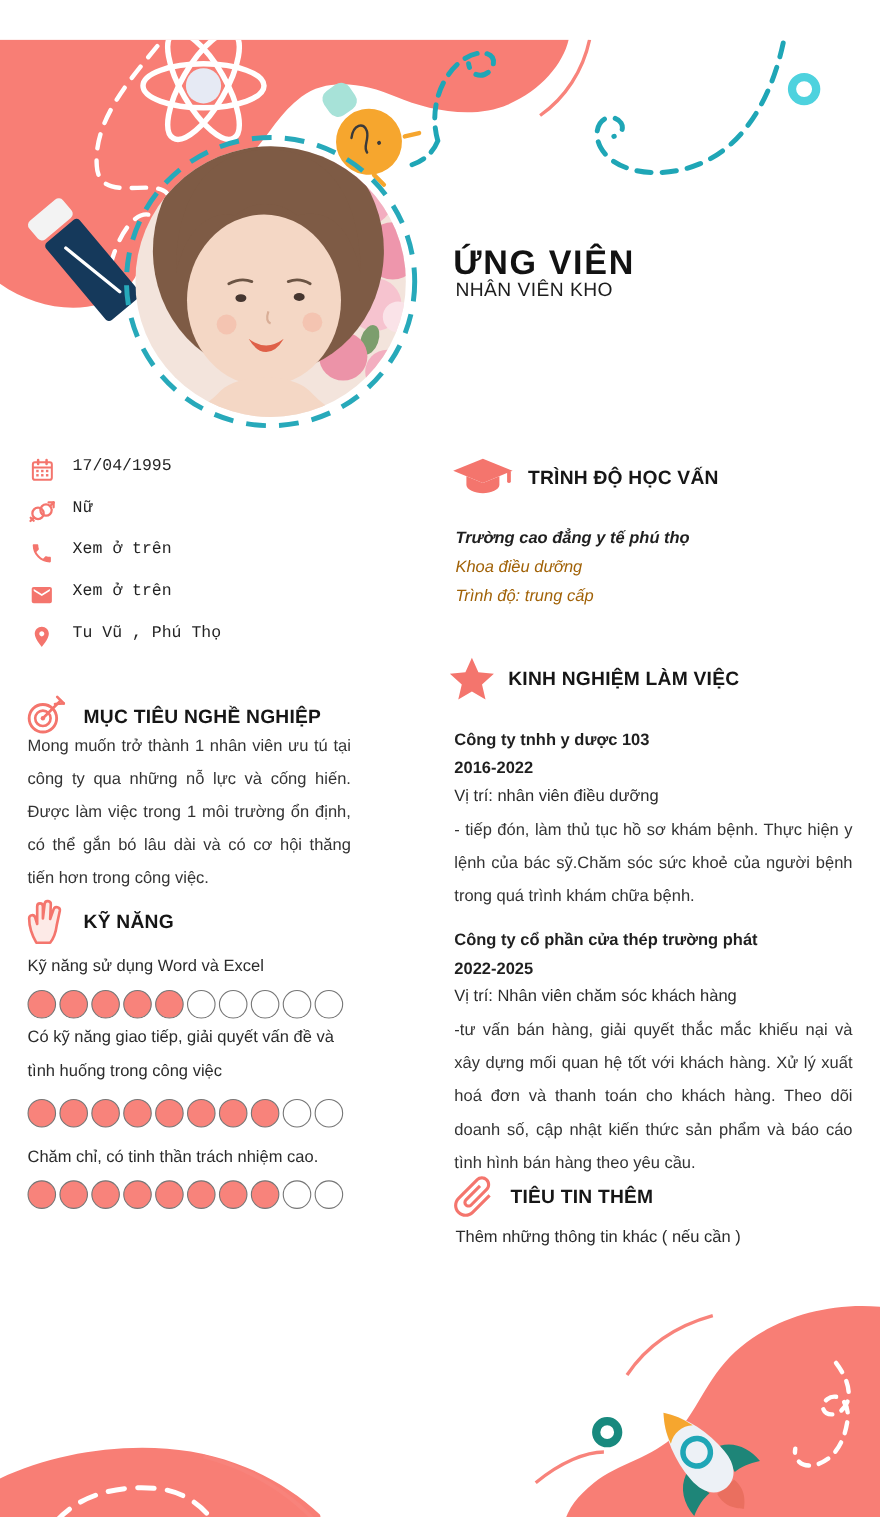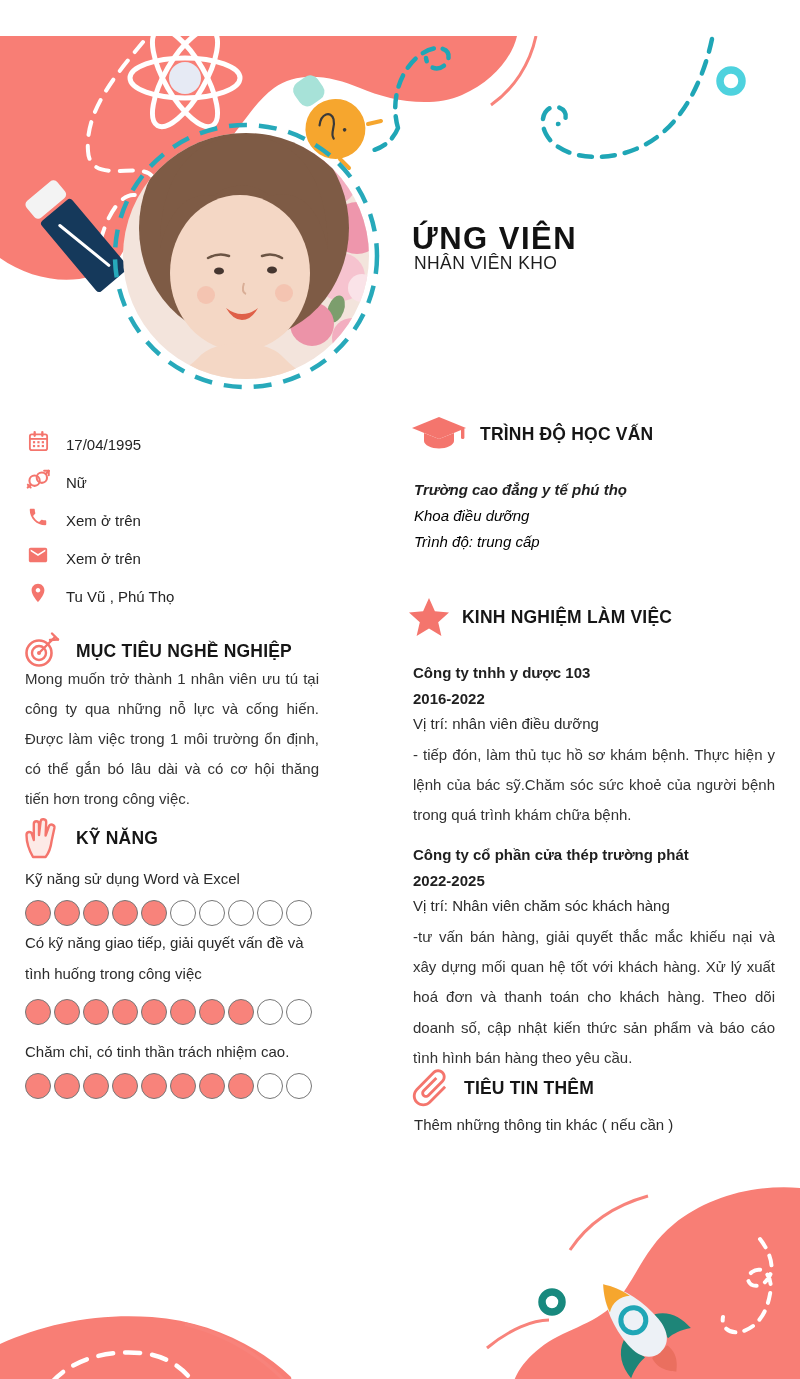--- a/index.html
+++ b/index.html
@@ -5,29 +5,29 @@
   html,body{margin:0;padding:0;background:#fff;}
   .page{
     position:relative;width:800px;height:1379px;overflow:hidden;background:#ffffff;
     font-family:"Liberation Sans","DejaVu Sans",sans-serif;color:#2e2e2e;margin-top:36px;
   }
   svg.bg{position:absolute;left:0;top:0;width:800px;height:1379px;}
   .abs{position:absolute;}
   .name{left:412px;top:164px;font-size:31px;font-weight:bold;letter-spacing:1.5px;color:#121212;}
   .jobtitle{left:414px;top:217px;font-size:17.5px;letter-spacing:.4px;color:#1d1d1d;}
   ul.contact{list-style:none;margin:0;padding:0;left:26px;top:379px;width:330px;}
-  ul.contact li{display:flex;align-items:flex-end;height:38px;}
+  ul.contact li{display:flex;align-items:flex-start;height:38px;font-family:Liberation Mono, monospace;}
   ul.contact .cicon{width:24px;height:24px;flex:0 0 24px;display:flex;align-items:center;justify-content:center;}
   ul.contact span.ctext{margin-left:16px;font-size:15px;color:#242424;}
   .sechead{display:flex;align-items:center;}
   .sechead .shicon{flex:0 0 auto;display:flex;align-items:center;justify-content:center;}
   .sechead h2{margin:0;font-size:17.5px;font-weight:bold;color:#161616;letter-spacing:.2px;}
   .para{font-size:15px;line-height:30px;text-align:justify;color:#333;}
   .rpara{font-size:15px;line-height:30.4px;text-align:justify;color:#333;}
-  .line{font-size:15px;line-height:26px;color:#000000;}
+  .line{font-size:15px;line-height:26px;color:#a16207;}
   .b{font-weight:bold;color:#1f1f1f;}
   .joblines{font-size:15px;line-height:25.5px;color:#2b2b2b;}
   .joblines .b{display:block;}
   .dots{display:flex;gap:3px;}
   .dot{width:26px;height:26px;border-radius:50%;border:1.5px solid #767676;background:#fff;box-sizing:border-box;}
   .dot.filled{background:#F8837B;}
   .skl{font-size:15px;line-height:31px;color:#2b2b2b;}
   .watermark{right:40px;top:1351px;font-family:Liberation Serif, serif;
     font-size:15px;color:#701a75;letter-spacing:1px;}
 </style>

